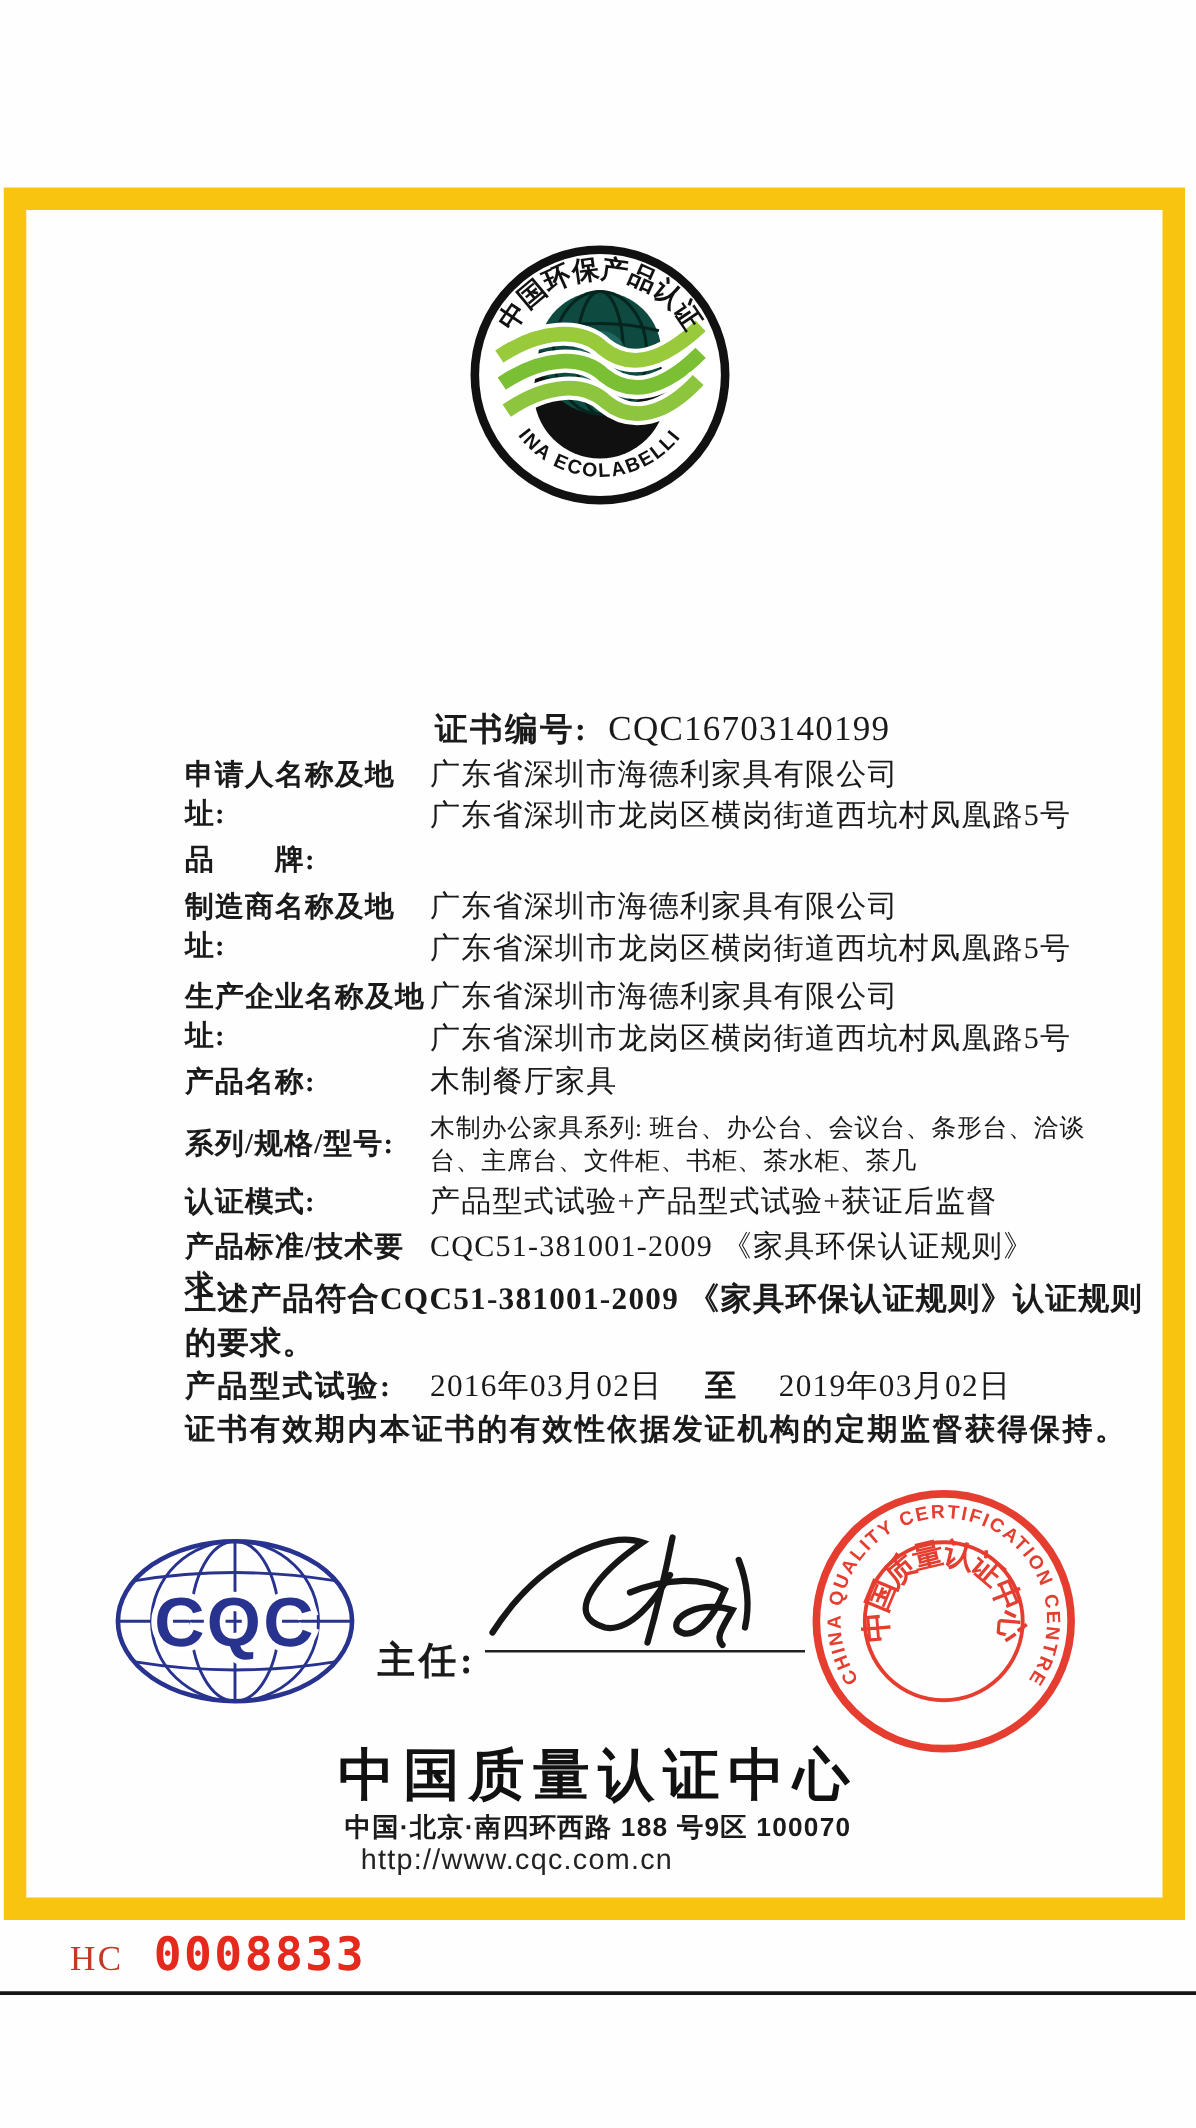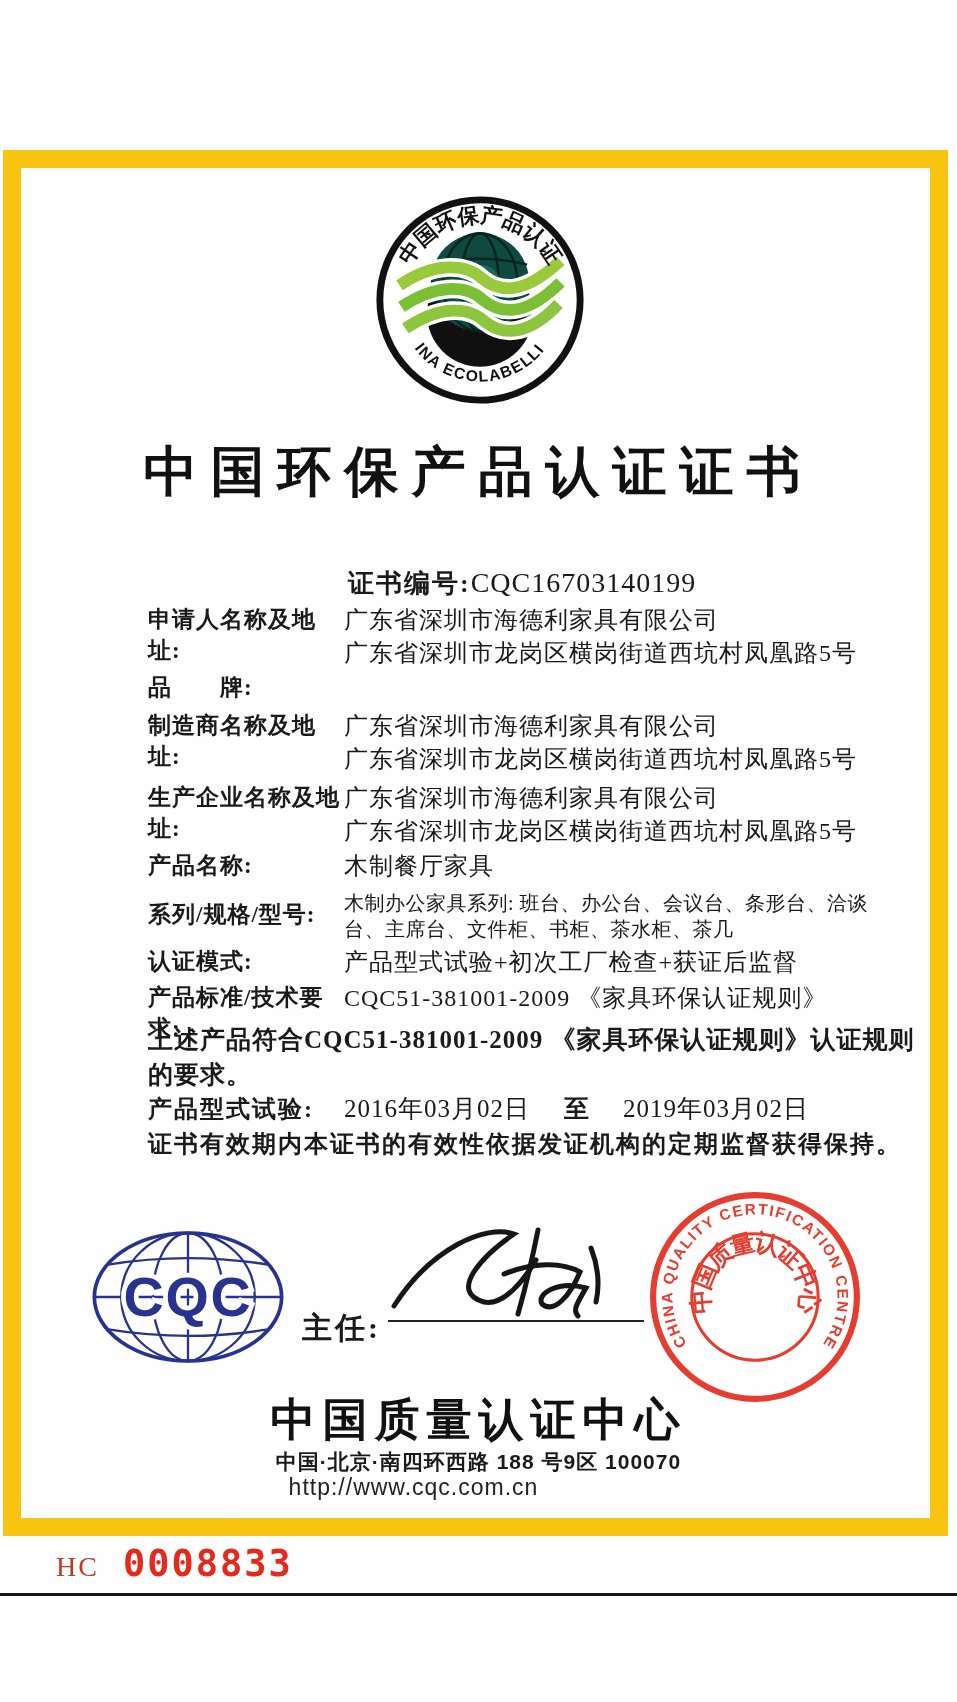--- a/index.html
+++ b/index.html
@@ -11,21 +11,21 @@
     position:absolute;left:3px;top:150px;width:945px;height:1386px;
     border:18px solid #f9c40f;box-sizing:border-box;background:transparent;
   }
   .eco-logo{position:absolute;left:372px;top:192px;width:216px;height:216px;}
   .page-title{
     position:absolute;left:0;top:436px;width:957px;text-align:center;
     font-size:54px;font-weight:bold;letter-spacing:13px;color:#111;
     font-family:"Liberation Serif","DejaVu Serif",serif;
   }
   .certno-row{
-    position:absolute;left:348px;top:566px;display:flex;align-items:baseline;
+    position:absolute;left:348px;top:566px;display:flex;align-items:baseline;gap:16px;
   }
   .certno-row .lbl{font-size:26px;font-weight:bold;letter-spacing:2px;}
   .certno-row .val{font-size:28px;letter-spacing:1px;font-family:"Liberation Serif","DejaVu Serif",serif;}
   .field{position:absolute;left:148px;width:770px;display:flex;}
   .field .lbl{
     flex:0 0 196px;font-size:23px;font-weight:bold;letter-spacing:1px;line-height:31px;
   }
   .field .vals{flex:1;font-size:24px;line-height:33px;letter-spacing:1px;}
   .field .vals .vline{display:block;}
   .field.small .vals{font-size:20px;line-height:26px;letter-spacing:0.5px;}
@@ -114,21 +114,20 @@
       </g>
     </g>
     <text font-family="Liberation Serif, DejaVu Serif, serif" font-size="22" font-weight="bold" fill="#111">
       <textPath href="#ecoArcTop" startOffset="50%" text-anchor="middle">中国环保产品认证</textPath>
     </text>
     <text font-family="Liberation Sans, DejaVu Sans, sans-serif" font-size="16" font-weight="bold" fill="#111" letter-spacing="1.5">
       <textPath href="#ecoArcBot" startOffset="50%" text-anchor="middle">CHINA ECOLABELLING</textPath>
     </text>
   </svg>
 
-  <div class="page-title">中国环保产品认证证书</div>
 
   <div class="certno-row">
     <span class="lbl">证书编号:</span>
     <span class="val">CQC16703140199</span>
   </div>
 
   <div class="field" style="top:604px;">
     <span class="lbl">申请人名称及地址:</span>
     <span class="vals">
       <span class="vline">广东省深圳市海德利家具有限公司</span>
@@ -168,21 +167,21 @@
     <span class="lbl" style="line-height:26px;padding-top:12px;">系列/规格/型号:</span>
     <span class="vals">
       <span class="vline">木制办公家具系列: 班台、办公台、会议台、条形台、洽谈</span>
       <span class="vline">台、主席台、文件柜、书柜、茶水柜、茶几</span>
     </span>
   </div>
 
   <div class="field" style="top:946px;">
     <span class="lbl">认证模式:</span>
     <span class="vals">
-      <span class="vline">产品型式试验+初次工厂检查+获证后监督</span>
+      <span class="vline">产品型式试验+产品型式试验+获证后监督</span>
     </span>
   </div>
 
   <div class="field" style="top:982px;">
     <span class="lbl">产品标准/技术要求:</span>
     <span class="vals">
       <span class="vline">CQC51-381001-2009 《家具环保认证规则》</span>
     </span>
   </div>
 

